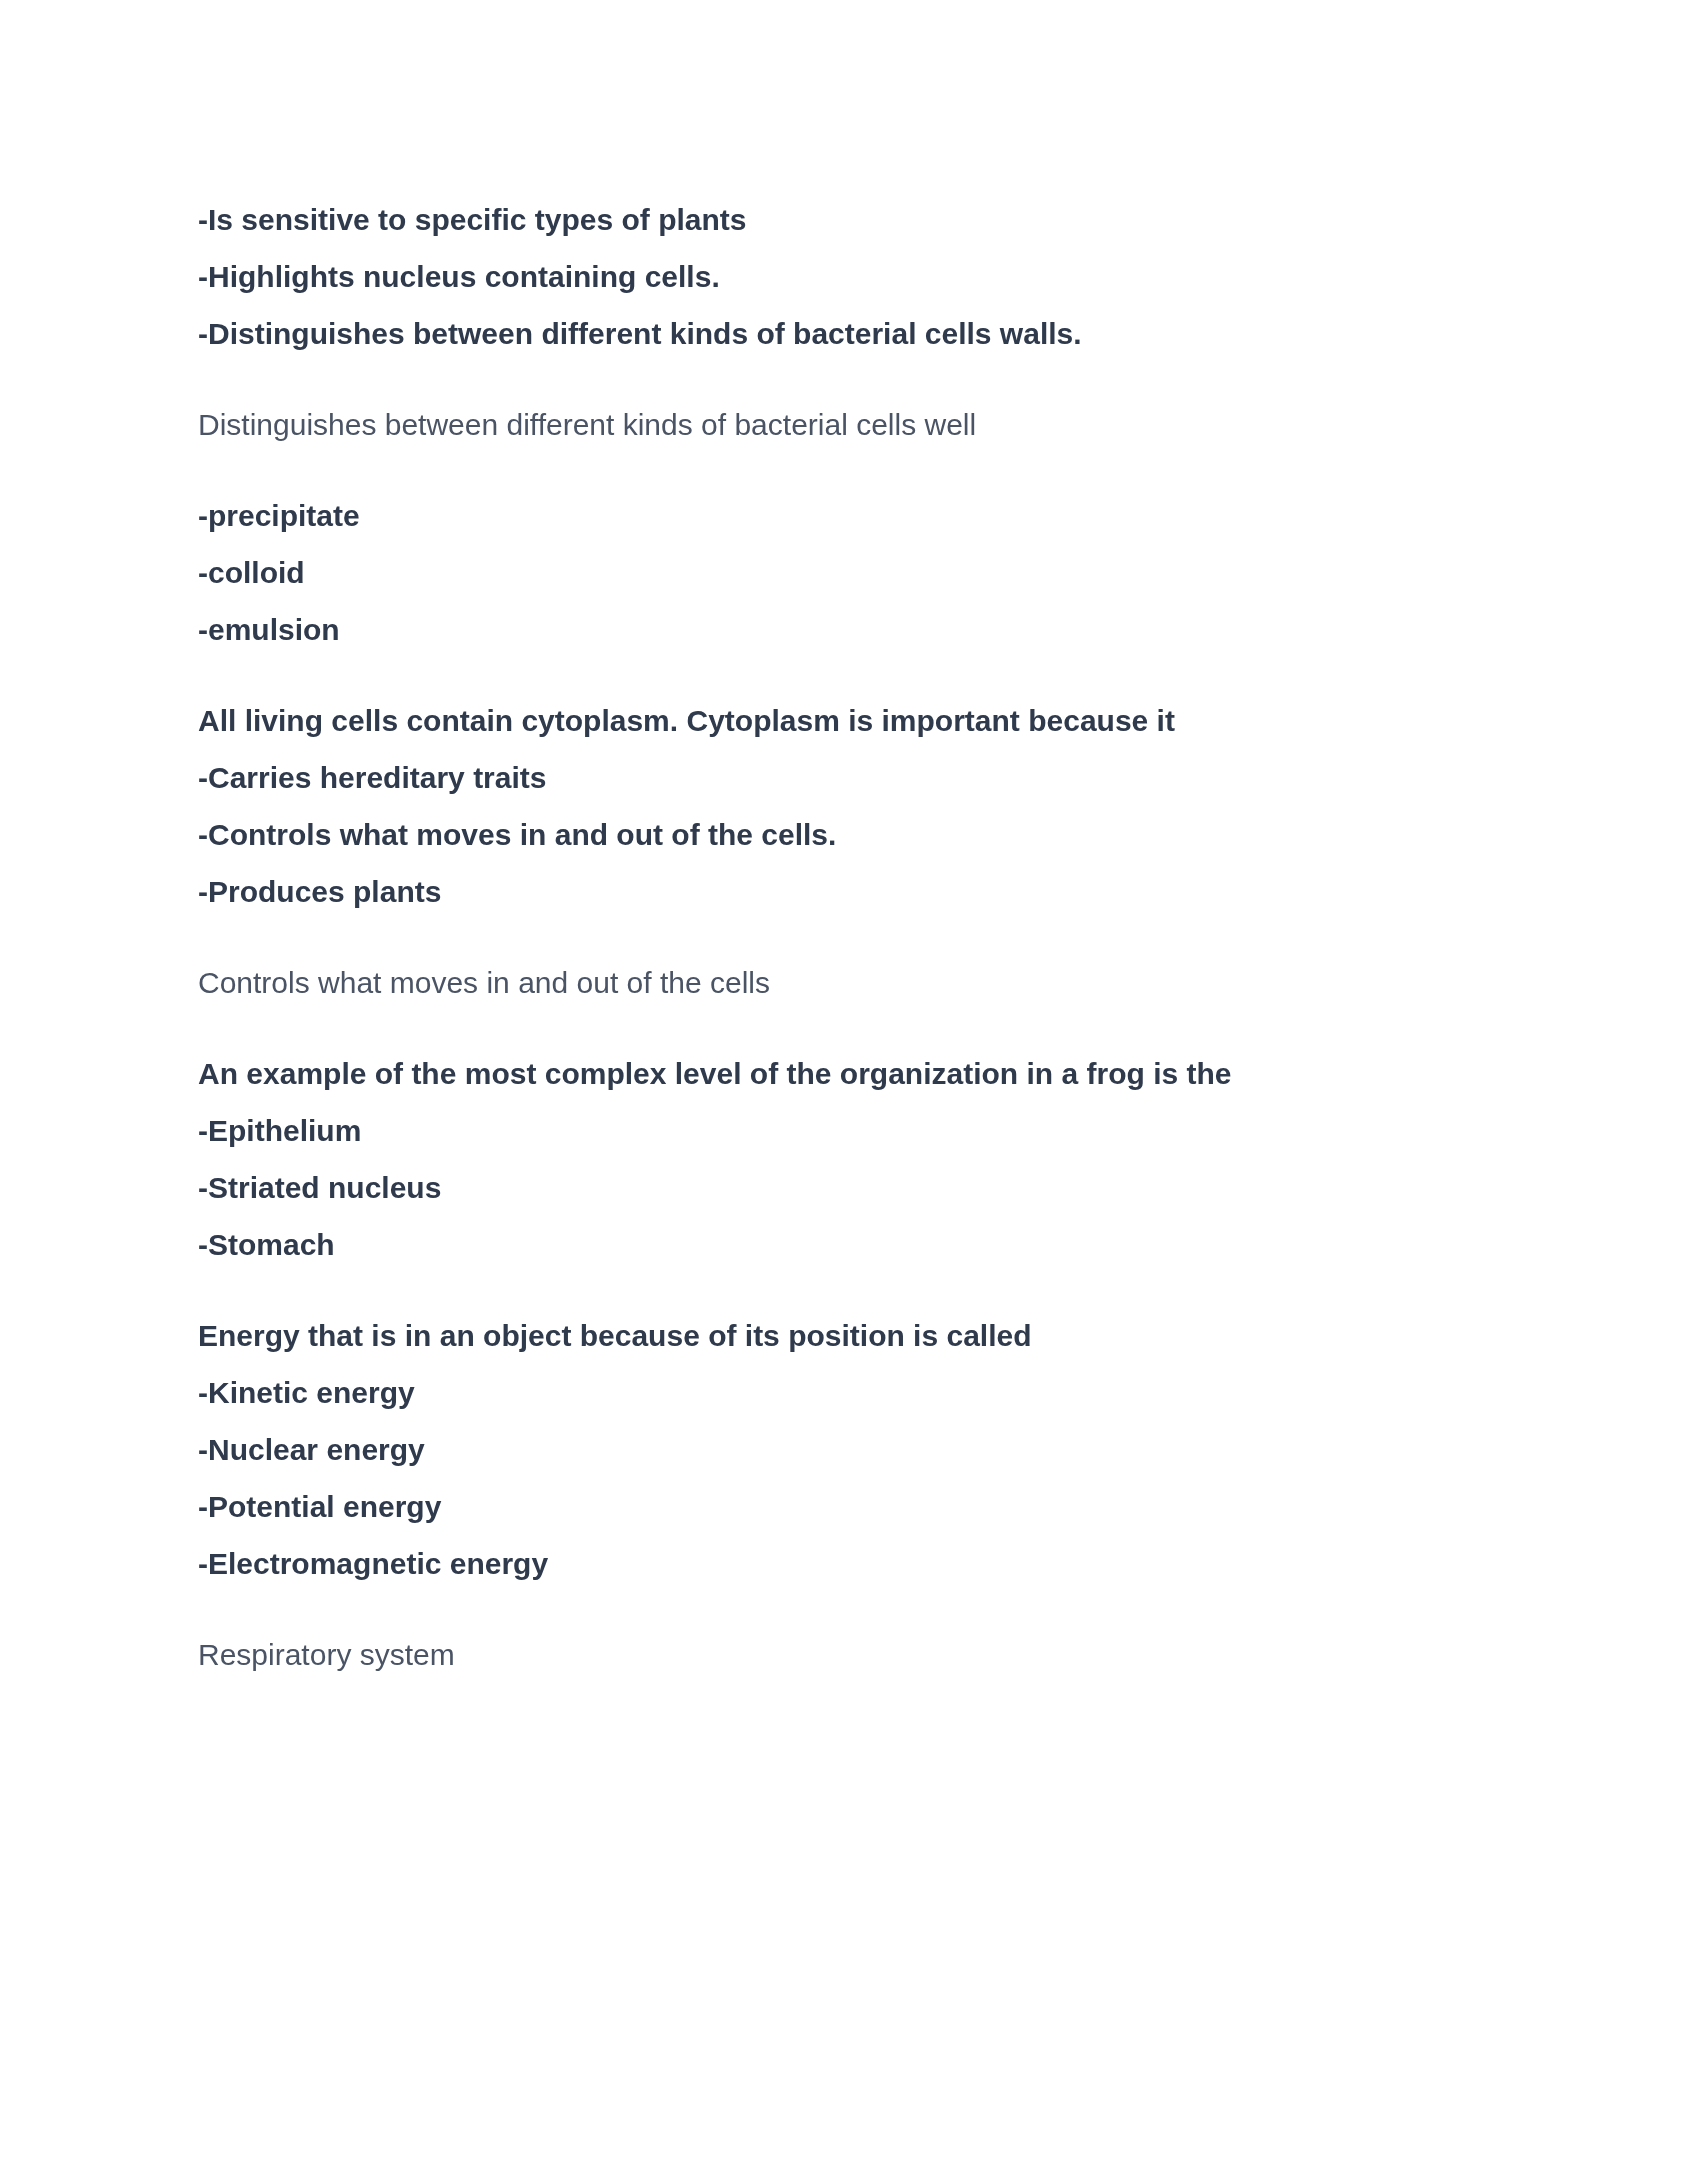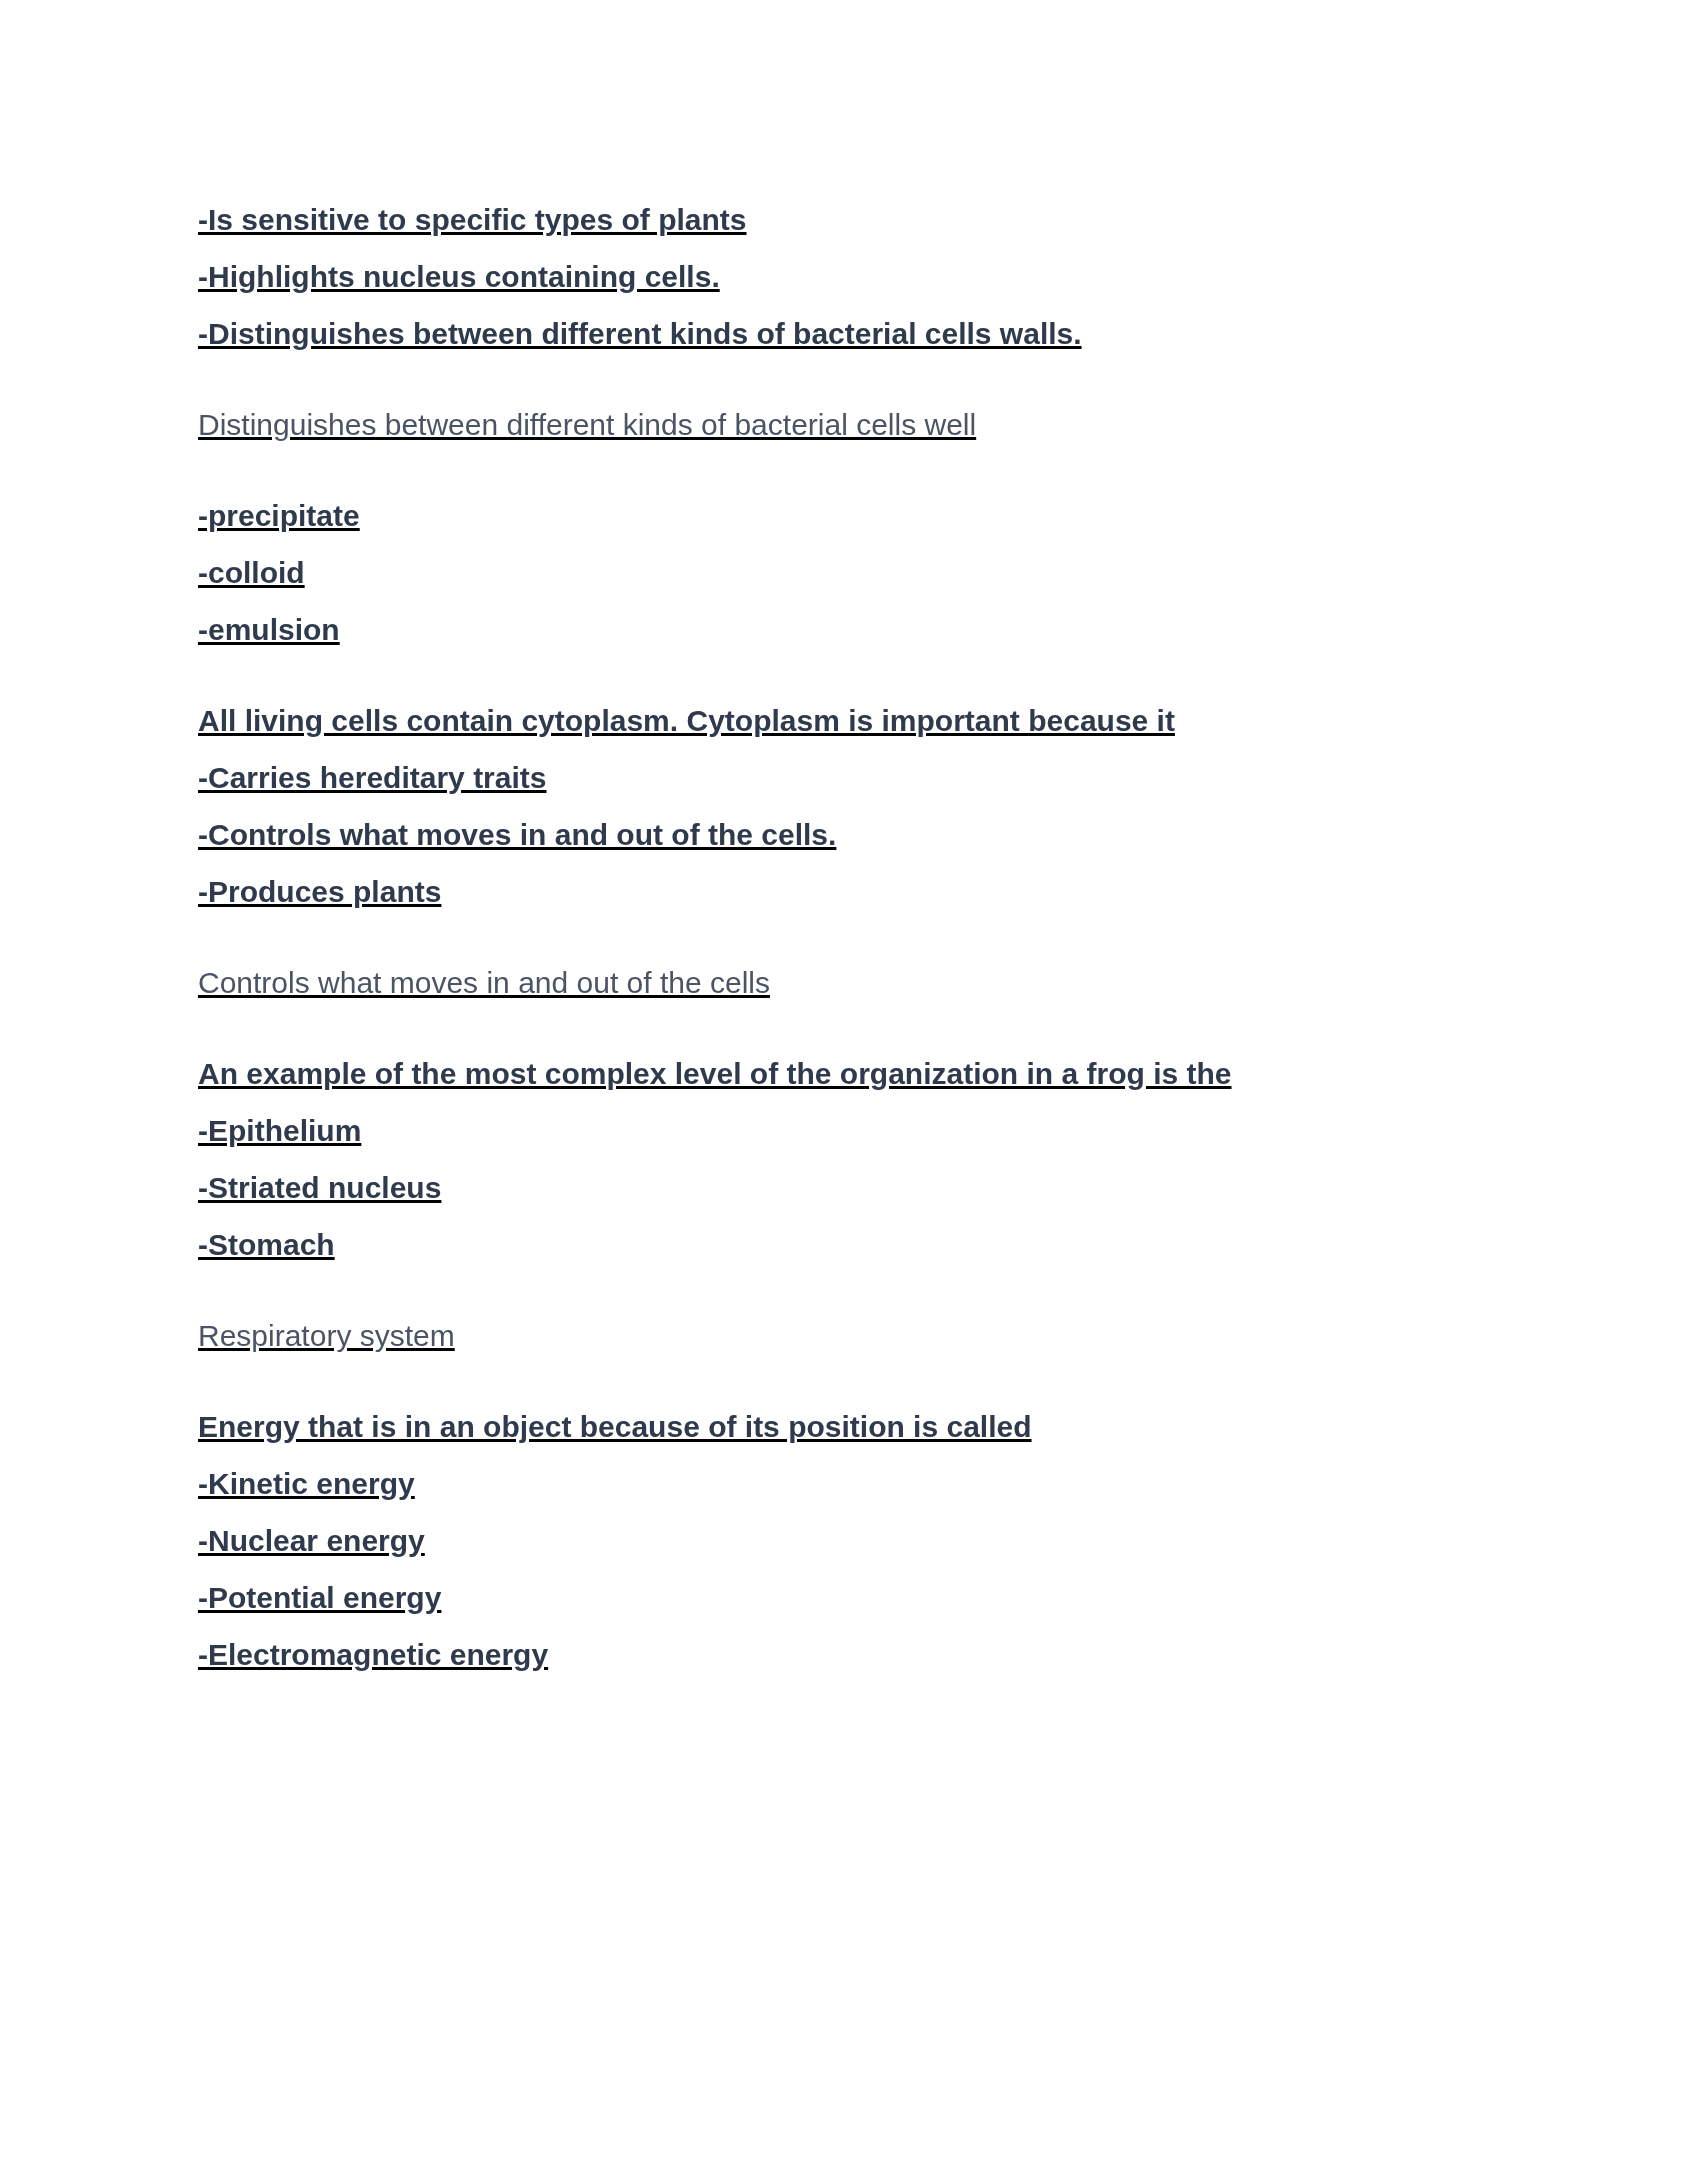--- a/index.html
+++ b/index.html
@@ -14,21 +14,20 @@
   }
   .page {
     box-sizing: border-box;
     width: 1683px;
     height: 2178px;
     padding: 191px 99px 0 198px;
     font-family: "Liberation Sans", sans-serif;
     font-size: 30px;
     line-height: 57px;
     background: #ffffff;
-    text-decoration: underline;
   }
   .block {
     margin: 0 0 34px 0;
   }
   .page p {
     margin: 0;
     white-space: nowrap;
   }
   .q {
     color: var(--q-color, #2f3a4c);
@@ -73,25 +72,25 @@
   </div>
 
   <div class="block">
     <p class="q">An example of the most complex level of the organization in a frog is the</p>
     <p class="q">-Epithelium</p>
     <p class="q">-Striated nucleus</p>
     <p class="q">-Stomach</p>
   </div>
 
   <div class="block">
-    <p class="a">Respiratory system</p>
-  </div>
-
-  <div class="block">
     <p class="q">Energy that is in an object because of its position is called</p>
     <p class="q">-Kinetic energy</p>
     <p class="q">-Nuclear energy</p>
     <p class="q">-Potential energy</p>
     <p class="q">-Electromagnetic energy</p>
   </div>
 
+  <div class="block">
+    <p class="a">Respiratory system</p>
+  </div>
+
 </div>
 
 
 </body></html>

